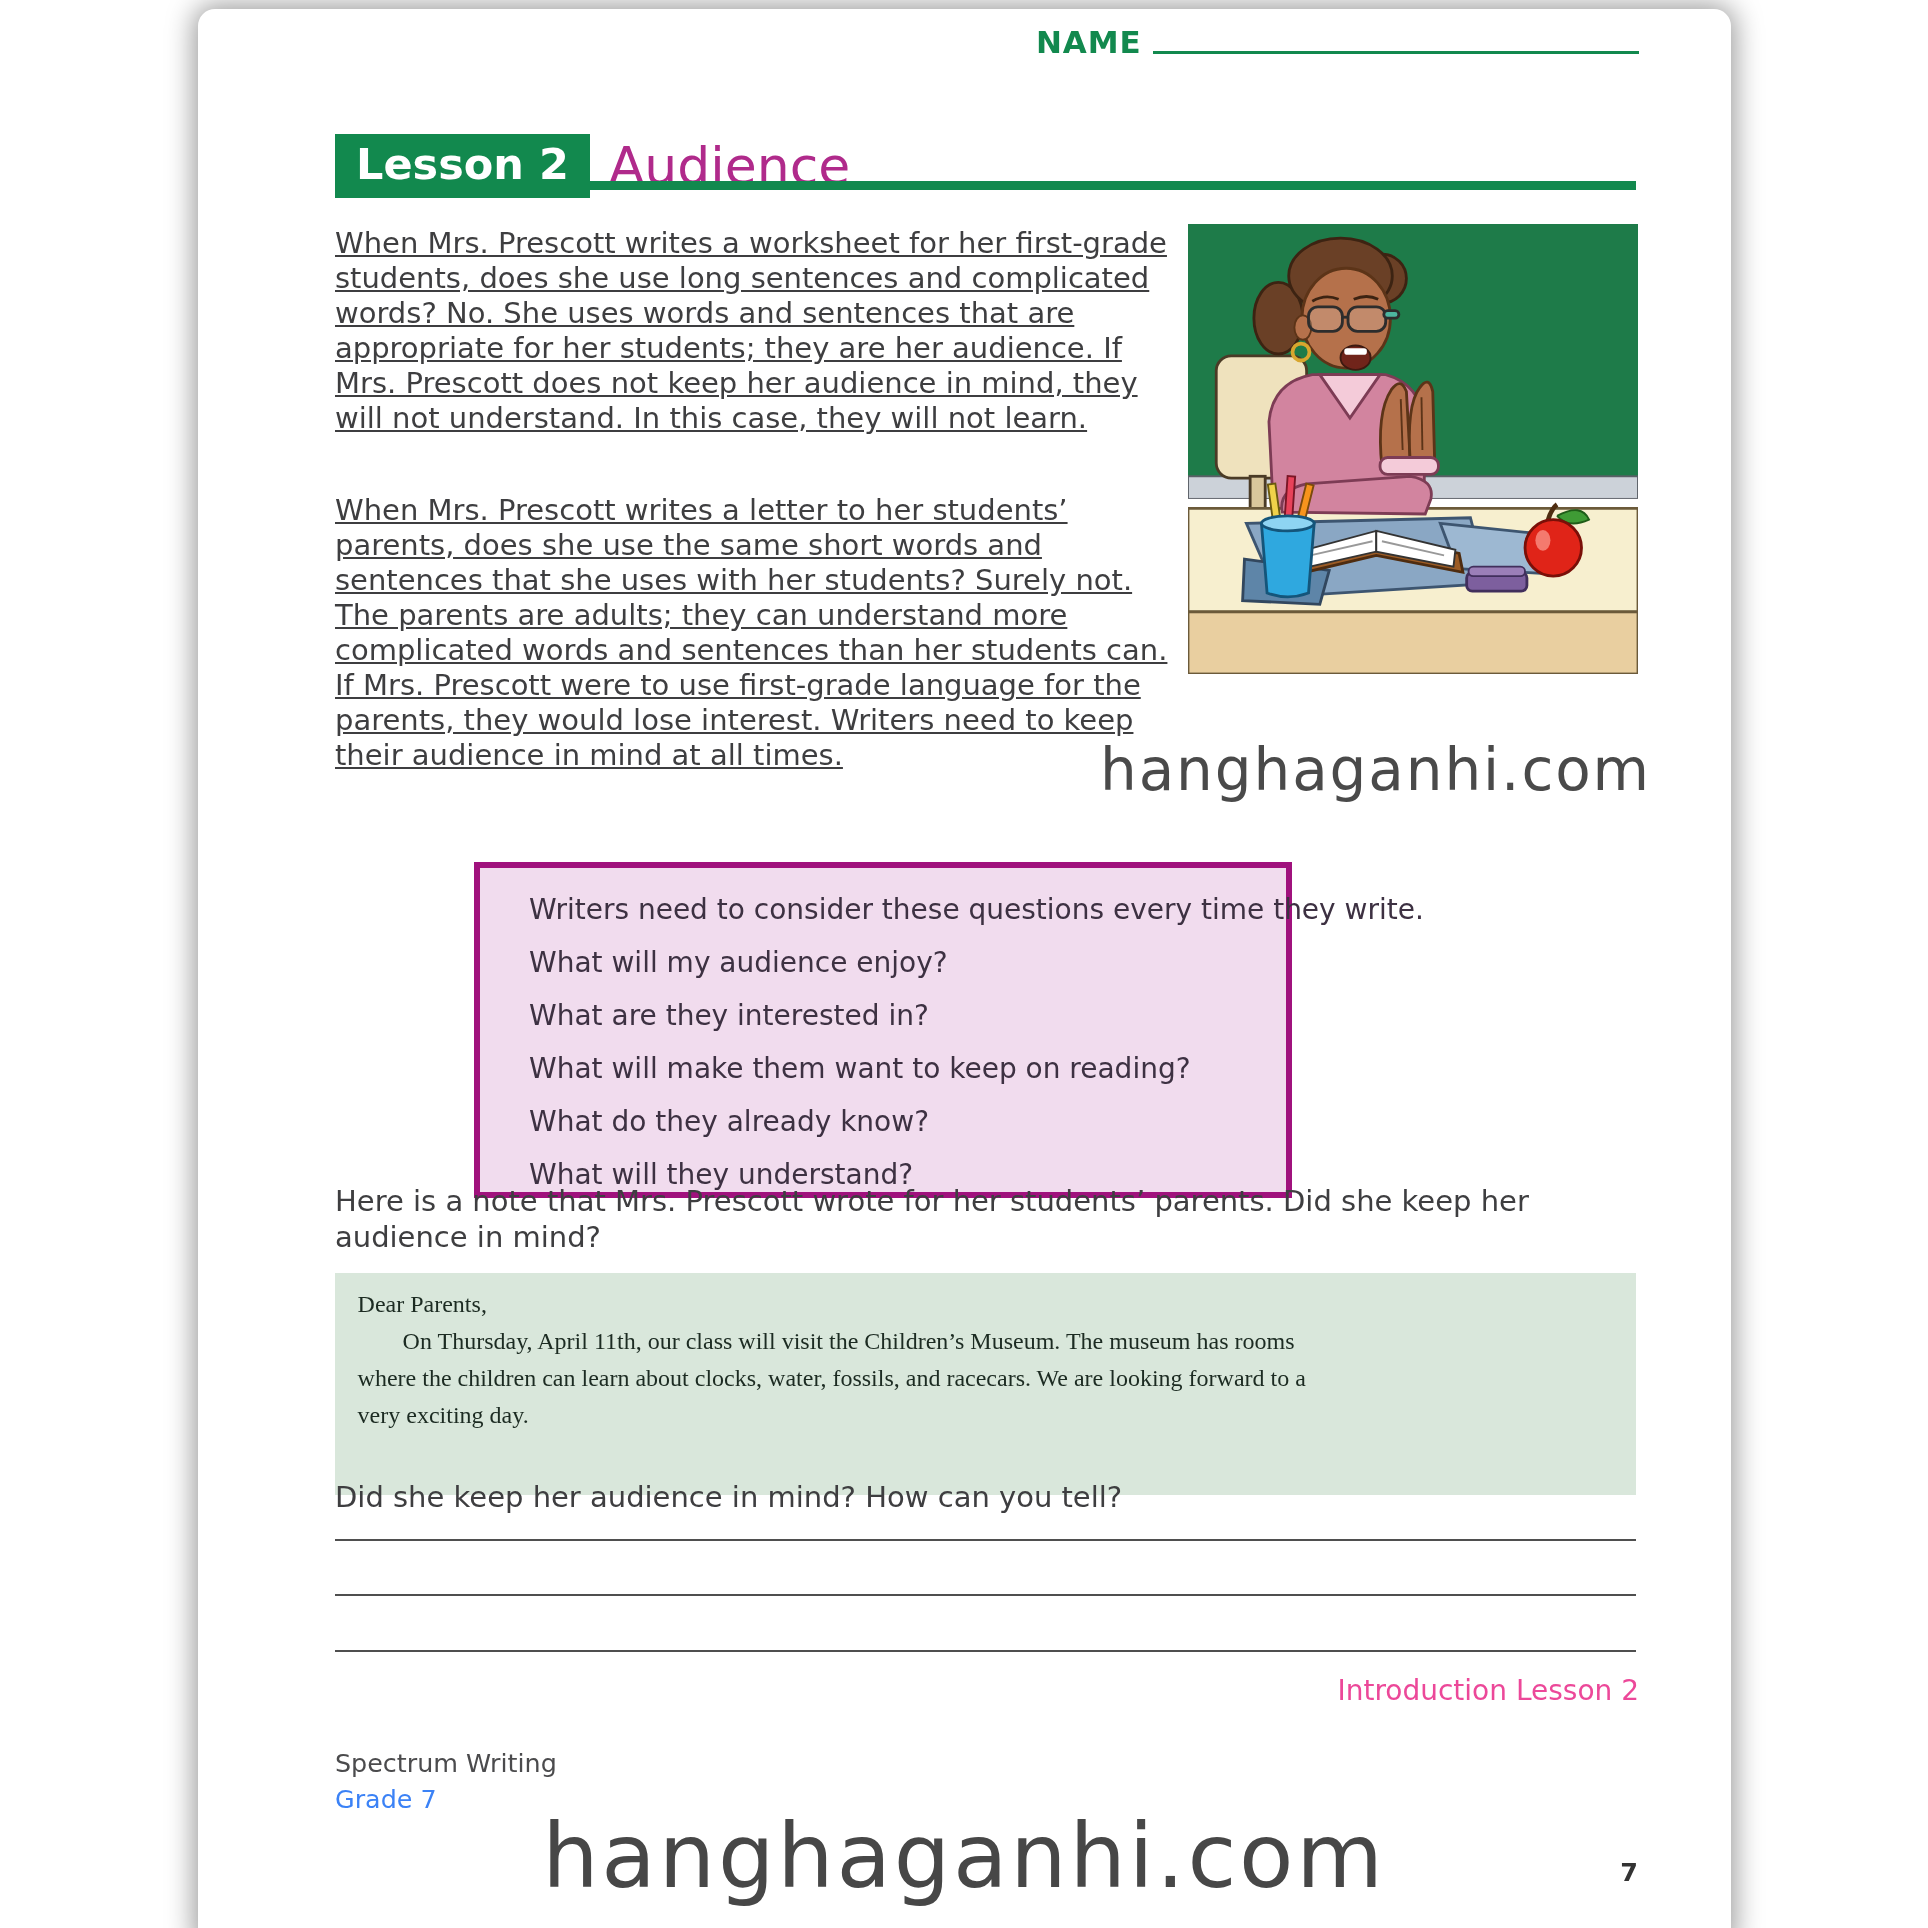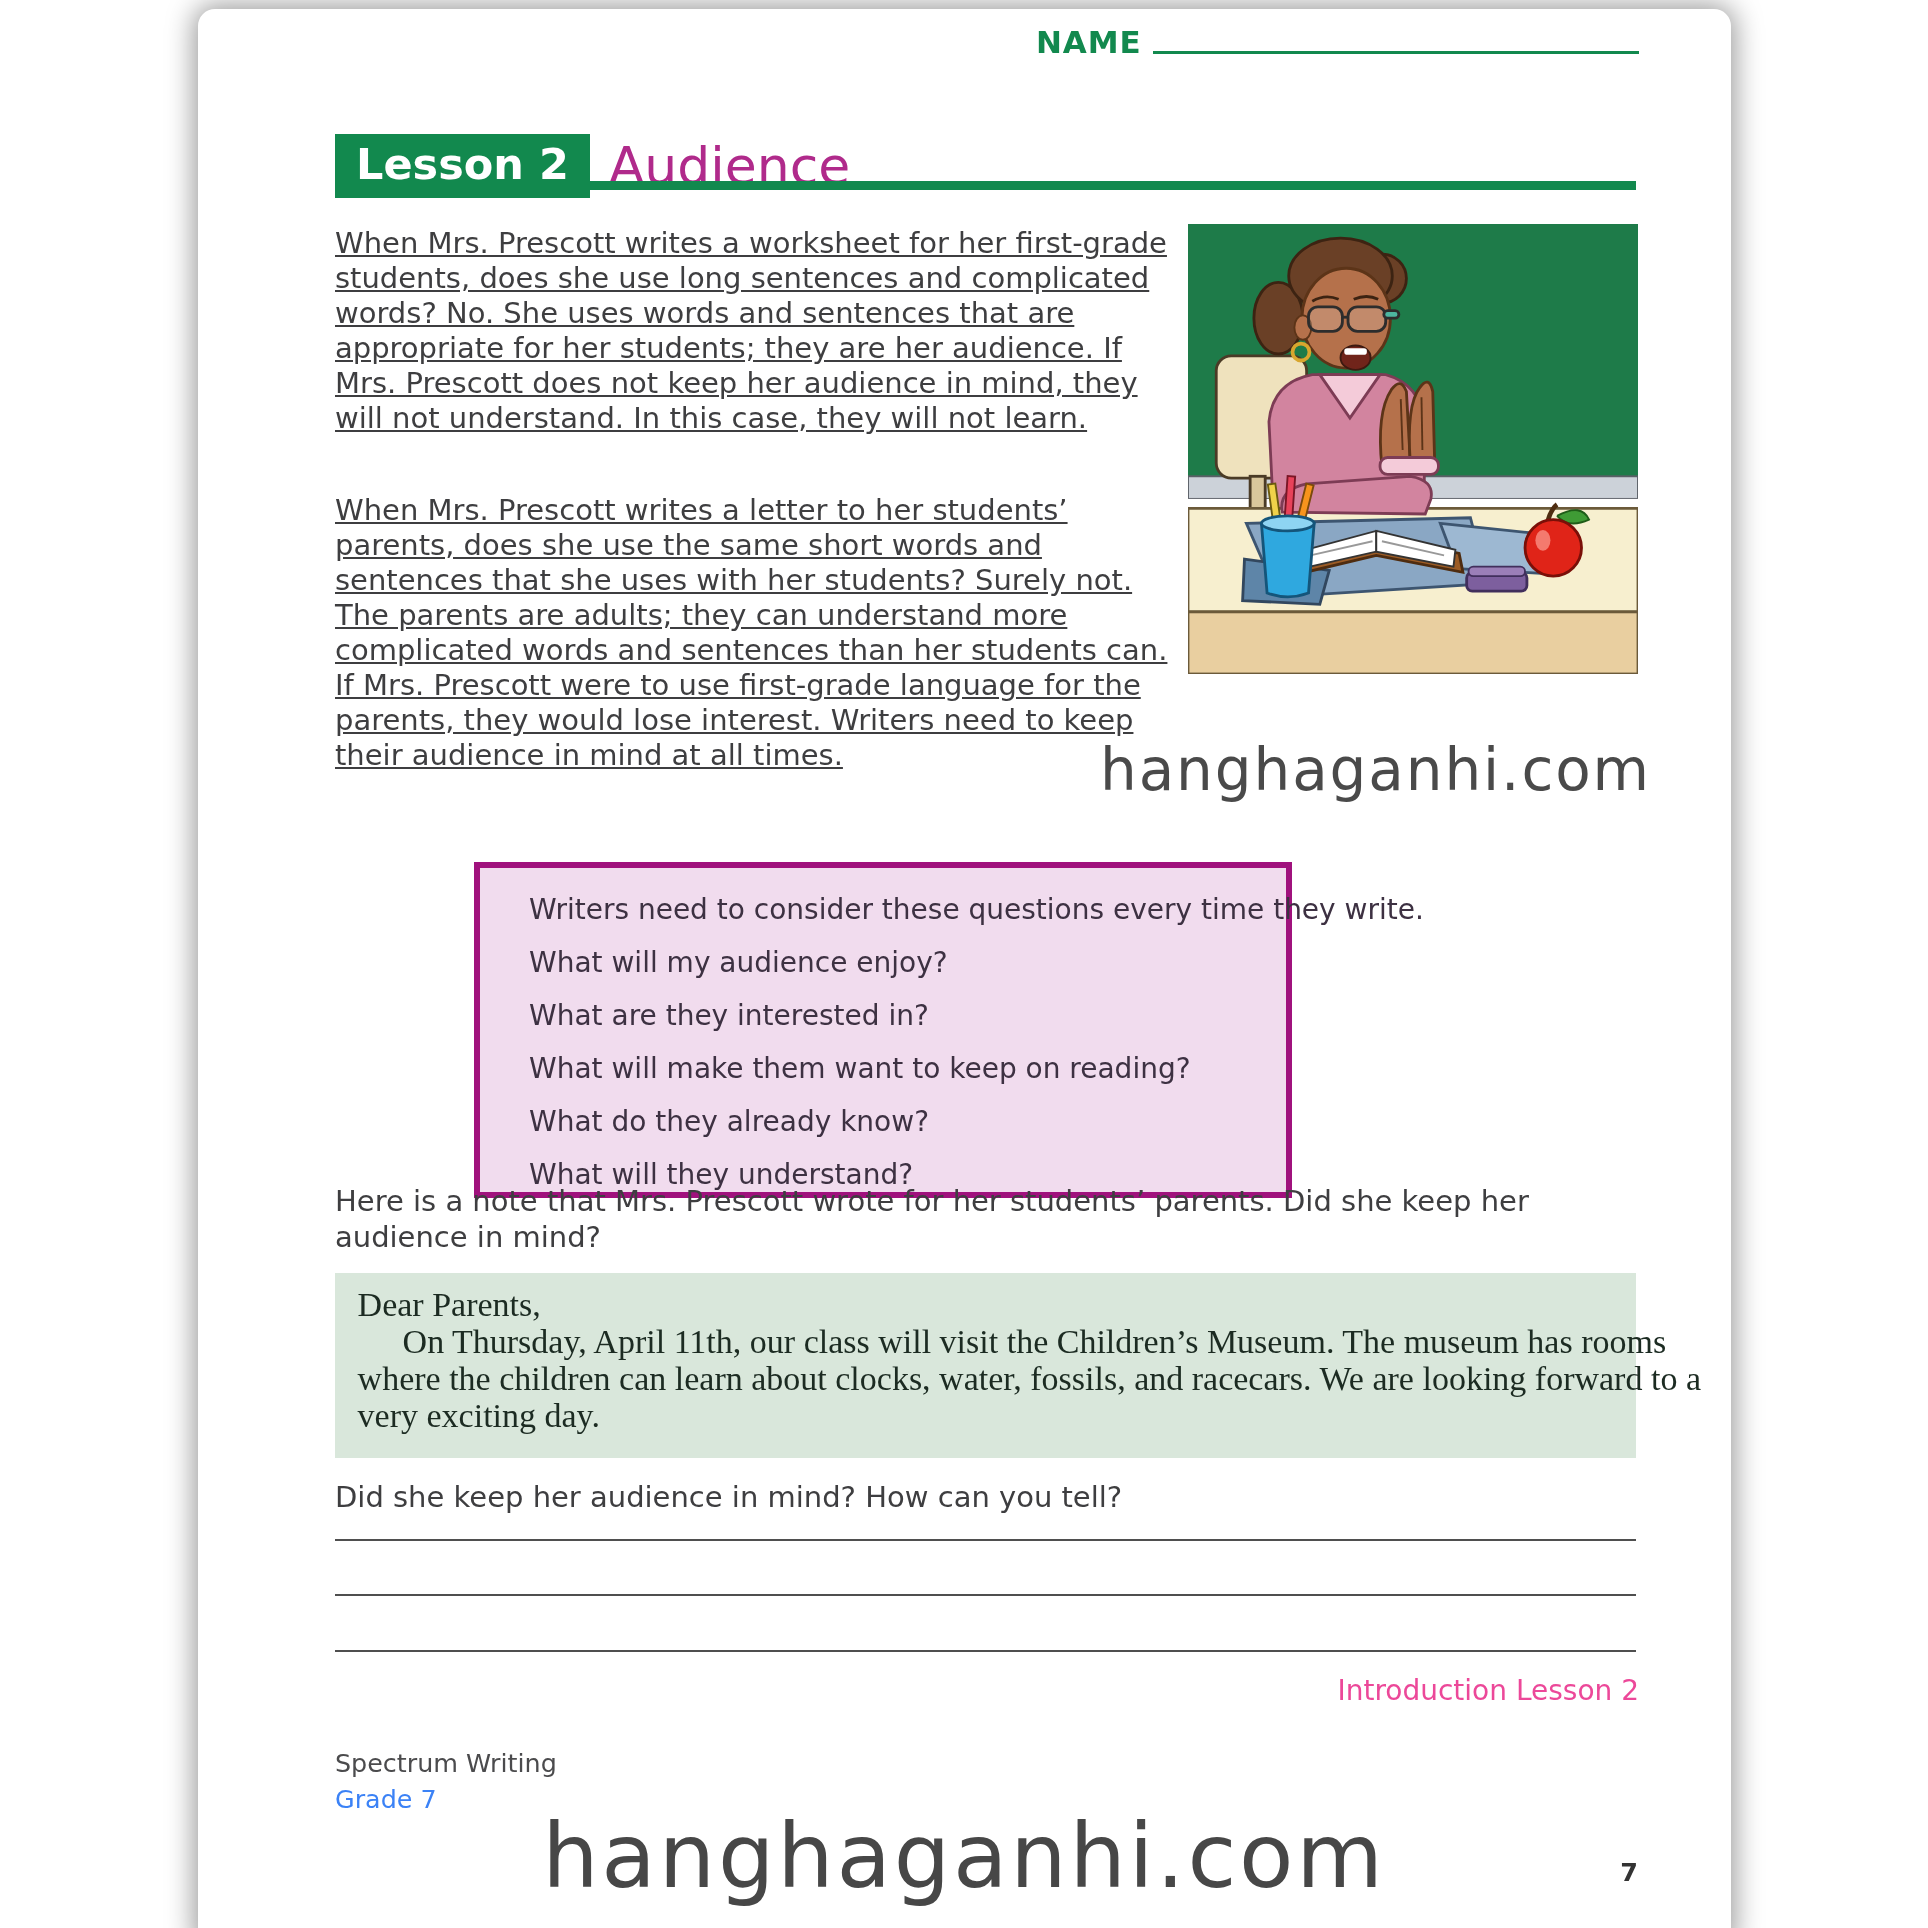--- a/index.html
+++ b/index.html
@@ -69,25 +69,25 @@
   }
   .q-line{
     font-size:28px;color:#3d3142;line-height:53px;white-space:nowrap;
   }
   
   .note-intro{
     position:absolute;left:335px;top:1183px;width:1285px;
     font-size:29px;line-height:36px;color:#3e3e40;
   }
   .note-box{
-    position:absolute;left:335px;top:1273px;width:1301px;height:185px;
+    position:absolute;left:335px;top:1273px;width:1301px;height:222px;
     box-sizing:border-box;background:#d9e7db;
     padding:13px 22.6px 0 22.6px;
     font-family:"Liberation Serif","DejaVu Serif",serif;
-    font-size:34px;line-height:37px;color:#1c2b22;
+    font-size:24px;line-height:37px;color:#1c2b22;
   }
   .note-line{white-space:nowrap;}
   .note-line.indent{text-indent:45px;}
   
   .prompt{
     position:absolute;left:335px;top:1480px;width:1285px;
     font-size:29px;color:#3e3e40;
   }
   .answer-line{
     position:absolute;left:335px;width:1301px;height:0;

